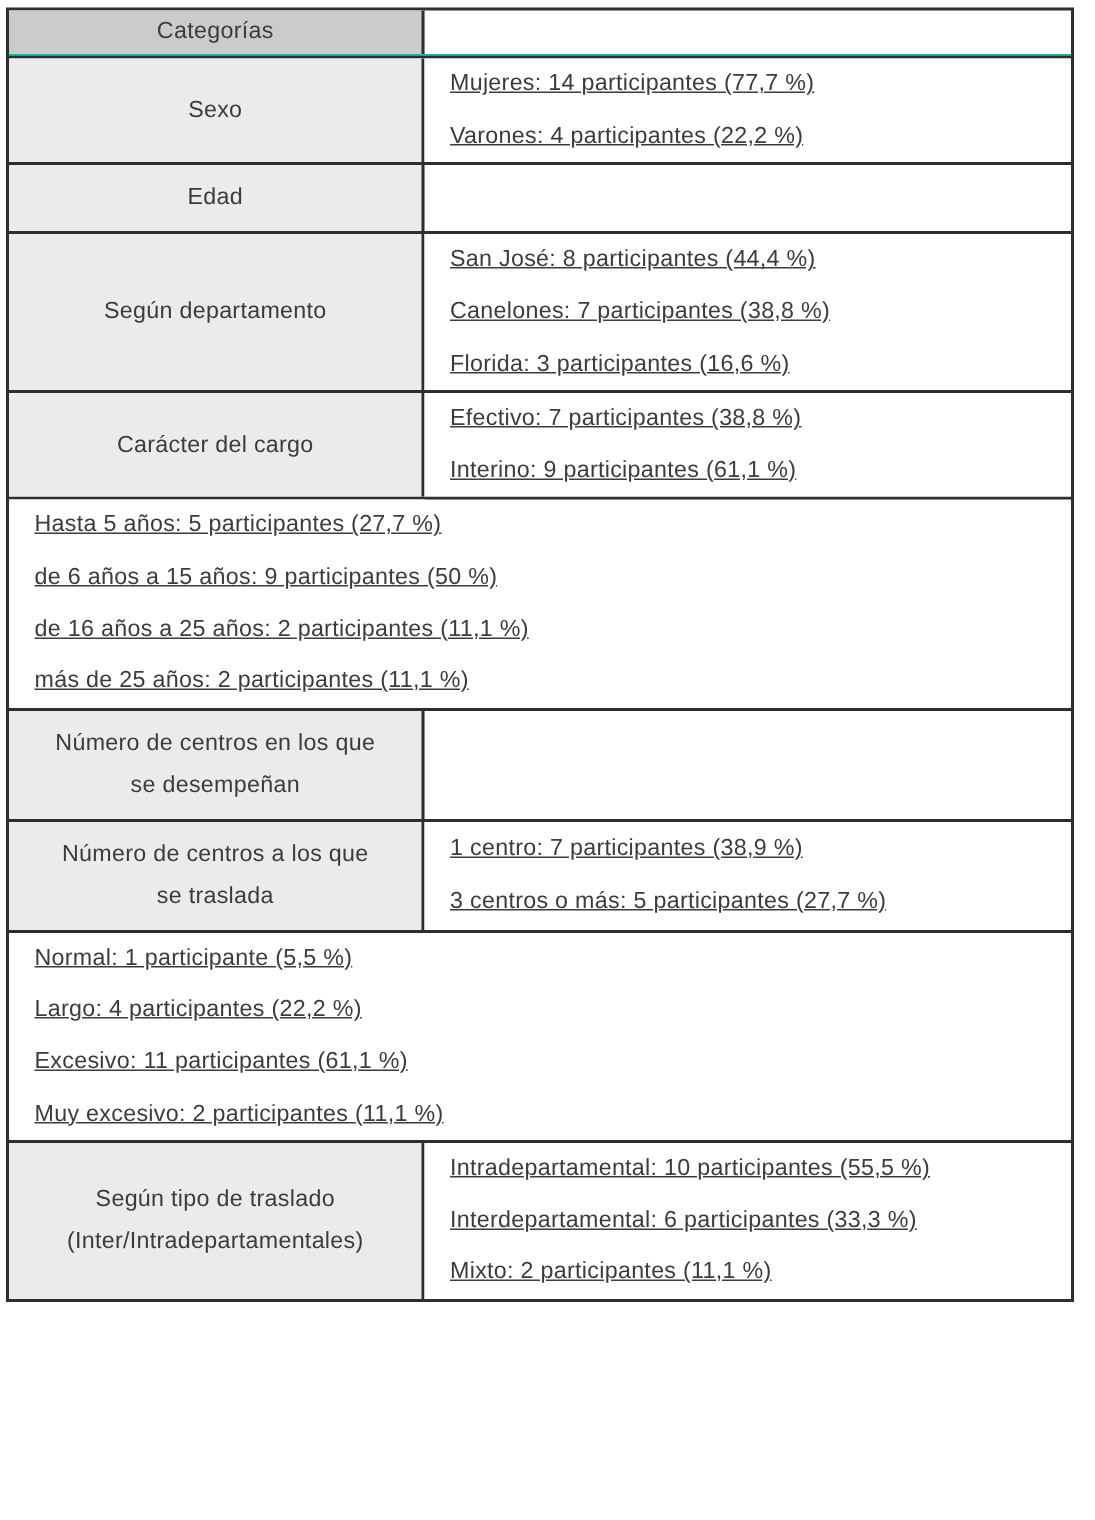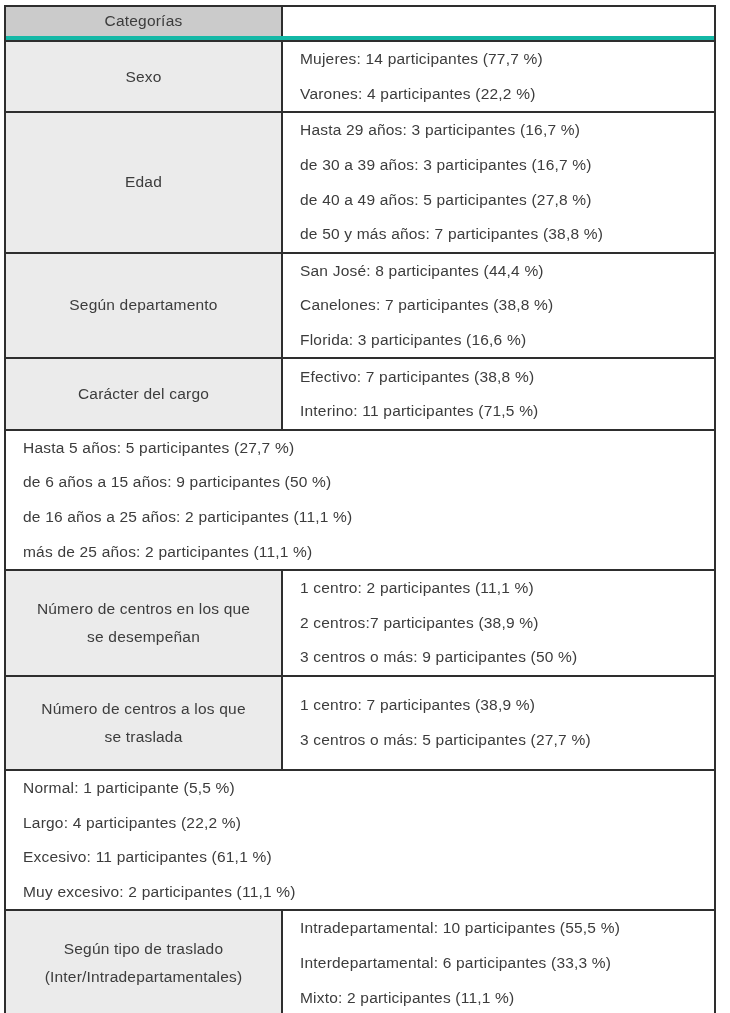--- a/index.html
+++ b/index.html
@@ -37,110 +37,100 @@
   }
   .header-cell {
     background: #cbcbcb;
     font-size: 15.5px;
     letter-spacing: 0.2px;
     text-align: center;
     padding: 5px 4px 6px 4px;
     box-sizing: border-box;
   }
   .header-row {
-    border-bottom: 4px solid #14b8a6;
+    border-bottom: 1px solid #14b8a6;
   }
   .header-cell.first {
     border-right: 2px solid #2e2e2e;
   }
   .cat-cell {
     background: #ebebeb;
     border-right: 2px solid #2e2e2e;
     display: flex;
     align-items: center;
     justify-content: center;
     text-align: center;
     font-size: 15.5px;
     letter-spacing: 0.2px;
     line-height: 28px;
-    padding: 18px 26px;
+    padding: 8px 26px;
     box-sizing: border-box;
   }
   .val-cell {
     background: #ffffff;
     padding: 0 8px 0 17px;
     box-sizing: border-box;
     display: flex;
     flex-direction: column;
     justify-content: center;
   }
   .val-line {
     height: 34.6px;
     display: flex;
     align-items: center;
     font-size: 15.5px;
     letter-spacing: 0.2px;
     white-space: nowrap;
+    text-decoration: underline;
   }
 </style>
 </head>
 <body>
 
 <div class="page">
   <div class="demo-table">
     <div class="t-row header-row">
       <div class="header-cell first">Categorías</div>
     </div>
     <div id="rows-container">
         <div class="t-row">
           <div class="cat-cell">Sexo</div>
           <div class="val-cell">
             <div class="val-line">Mujeres: 14 participantes (77,7 %)</div>
             <div class="val-line">Varones: 4 participantes (22,2 %)</div>
           </div>
         </div>
         <div class="t-row">
           <div class="cat-cell">Edad</div>
-          <div class="val-cell">
-            <div class="val-line">Hasta 29 años: 3 participantes (16,7 %)</div>
-            <div class="val-line">de 30 a 39 años: 3 participantes (16,7 %)</div>
-            <div class="val-line">de 40 a 49 años: 5 participantes (27,8 %)</div>
-            <div class="val-line">de 50 y más años: 7 participantes (38,8 %)</div>
-          </div>
         </div>
         <div class="t-row">
           <div class="cat-cell">Según departamento</div>
           <div class="val-cell">
             <div class="val-line">San José: 8 participantes (44,4 %)</div>
             <div class="val-line">Canelones: 7 participantes (38,8 %)</div>
             <div class="val-line">Florida: 3 participantes (16,6 %)</div>
           </div>
         </div>
         <div class="t-row">
           <div class="cat-cell">Carácter del cargo</div>
           <div class="val-cell">
             <div class="val-line">Efectivo: 7 participantes (38,8 %)</div>
-            <div class="val-line">Interino: 11 participantes (71,5 %)</div>
+            <div class="val-line">Interino: 9 participantes (61,1 %)</div>
           </div>
         </div>
         <div class="t-row">
           <div class="val-cell">
             <div class="val-line">Hasta 5 años: 5 participantes (27,7 %)</div>
             <div class="val-line">de 6 años a 15 años: 9 participantes (50 %)</div>
             <div class="val-line">de 16 años a 25 años: 2 participantes (11,1 %)</div>
             <div class="val-line">más de 25 años: 2 participantes (11,1 %)</div>
           </div>
         </div>
         <div class="t-row">
           <div class="cat-cell">Número de centros en los que se desempeñan</div>
-          <div class="val-cell">
-            <div class="val-line">1 centro: 2 participantes (11,1 %)</div>
-            <div class="val-line">2 centros:7 participantes (38,9 %)</div>
-            <div class="val-line">3 centros o más: 9 participantes (50 %)</div>
-          </div>
         </div>
         <div class="t-row">
           <div class="cat-cell">Número de centros a los que se traslada</div>
           <div class="val-cell">
             <div class="val-line">1 centro: 7 participantes (38,9 %)</div>
             <div class="val-line">3 centros o más: 5 participantes (27,7 %)</div>
           </div>
         </div>
         <div class="t-row">
           <div class="val-cell">

